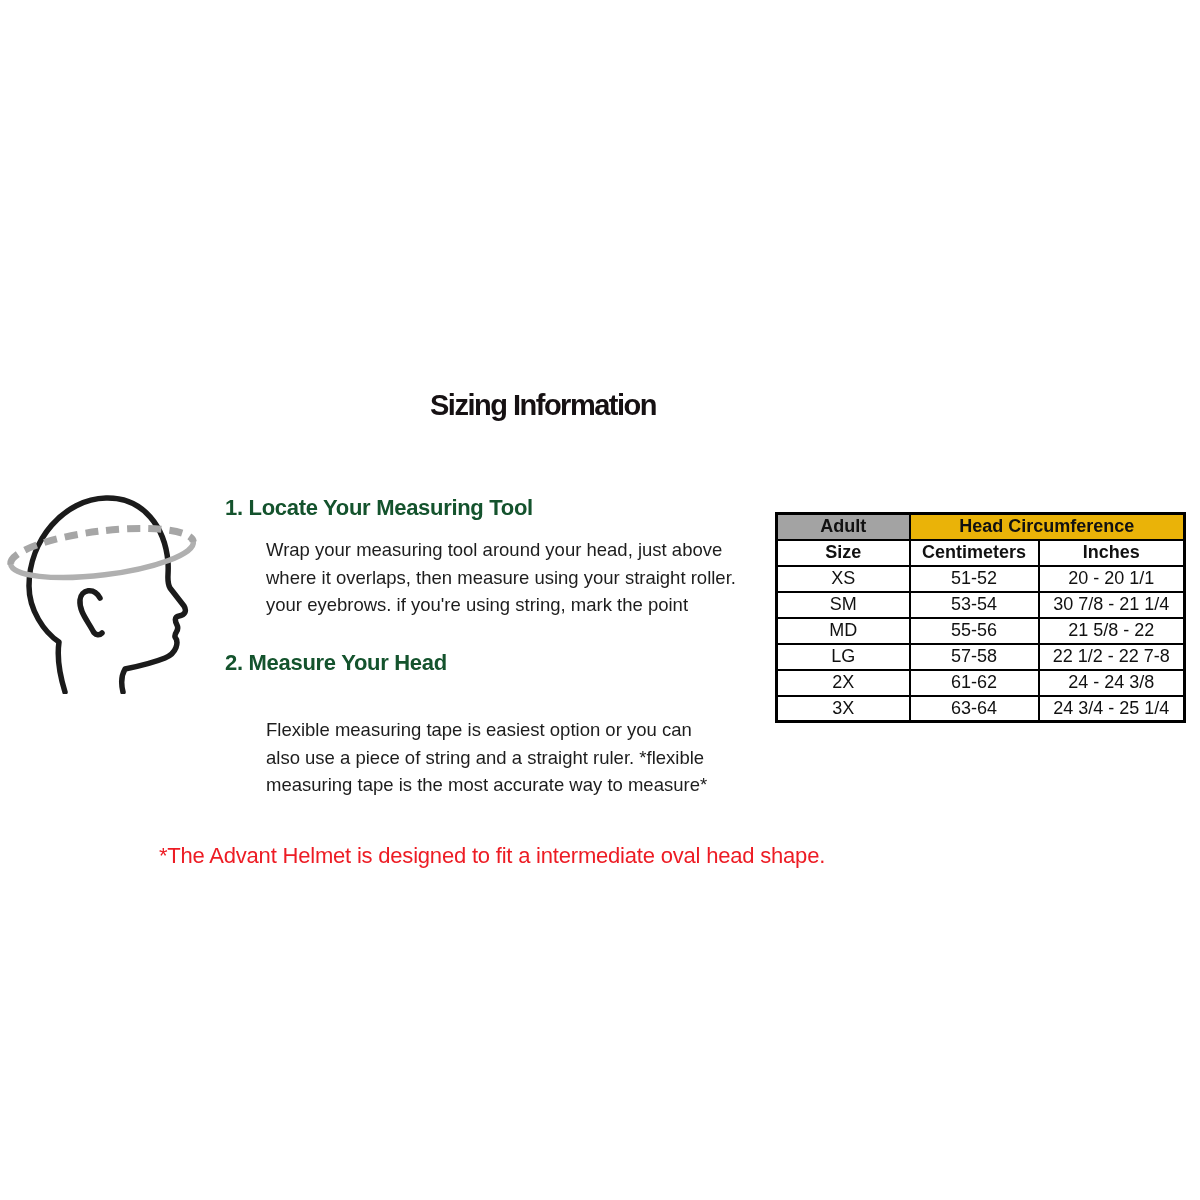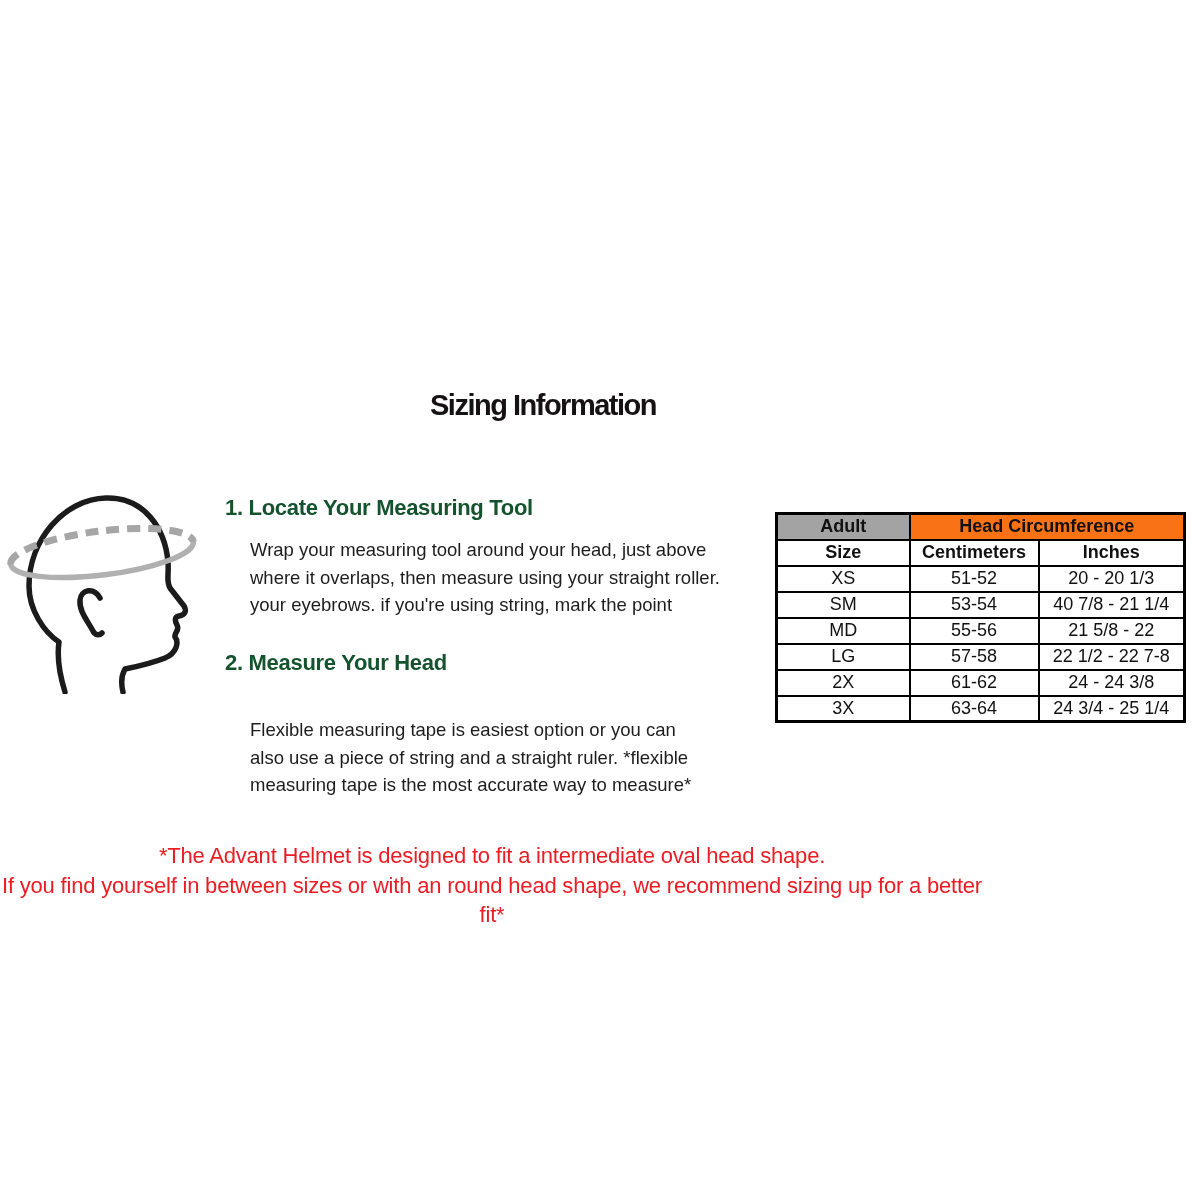--- a/index.html
+++ b/index.html
@@ -29,21 +29,21 @@
     position: absolute;
     font-size: 22px;
     font-weight: bold;
     letter-spacing: -0.3px;
     color: #14532d;
   }
   #step1-heading { left: 225px; top: 495px; }
   #step2-heading { left: 225px; top: 650px; }
   .step-body {
     position: absolute;
-    left: 250px;
+    left: 266px;
     font-size: 18.5px;
     line-height: 27.5px;
     color: #1d1d1d;
     white-space: nowrap;
   }
   #step1-body { top: 536px; }
   #step2-body { top: 716px; }
   .size-table {
     position: absolute;
     left: 775px; top: 512px;
@@ -132,36 +132,36 @@
 
 <table class="size-table">
   <colgroup>
     <col class="col-size">
       <col class="col-cm">
       <col class="col-in">
   </colgroup>
   <tbody>
       <tr class="group-header">
     <th class="gray" style="background: rgb(163, 163, 163);">Adult</th>
-    <th class="gray" colspan="2" style="background: #f97316; margin-left: 40px;">Head Circumference</th>
+    <th class="gray" colspan="2" style="background: #eab308; margin-left: 40px;">Head Circumference</th>
   </tr>
   <tr class="col-header">
     <th>Size</th>
     <th>Centimeters</th>
     <th>Inches</th>
   </tr>
   <tr>
     <td>XS</td>
     <td>51-52</td>
-    <td>20 - 20 1/3</td>
+    <td>20 - 20 1/1</td>
   </tr>
   <tr>
     <td>SM</td>
     <td>53-54</td>
-    <td>40 7/8 - 21 1/4</td>
+    <td>30 7/8 - 21 1/4</td>
   </tr>
   <tr>
     <td>MD</td>
     <td>55-56</td>
     <td>21 5/8 - 22</td>
   </tr>
   <tr>
     <td>LG</td>
     <td>57-58</td>
     <td>22 1/2 - 22 7-8</td>
@@ -174,14 +174,13 @@
   <tr>
     <td>3X</td>
     <td>63-64</td>
     <td>24 3/4 - 25 1/4</td>
   </tr>
 </tbody>
   </table>
 
 <div class="footnote" style="color: rgb(237, 28, 36);">
   <div>*The Advant Helmet is designed to fit a intermediate oval head shape.</div>
-  <div>If you find yourself in between sizes or with an round head shape, we recommend sizing up for a better fit*</div>
 </div>
 
 </body></html>

